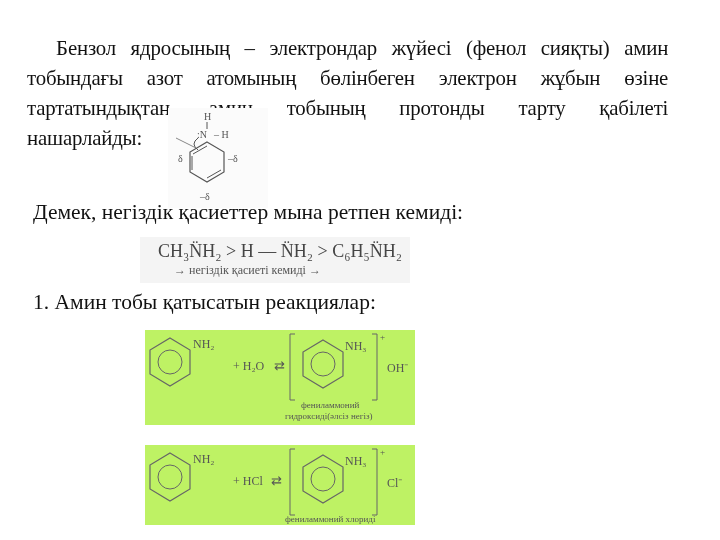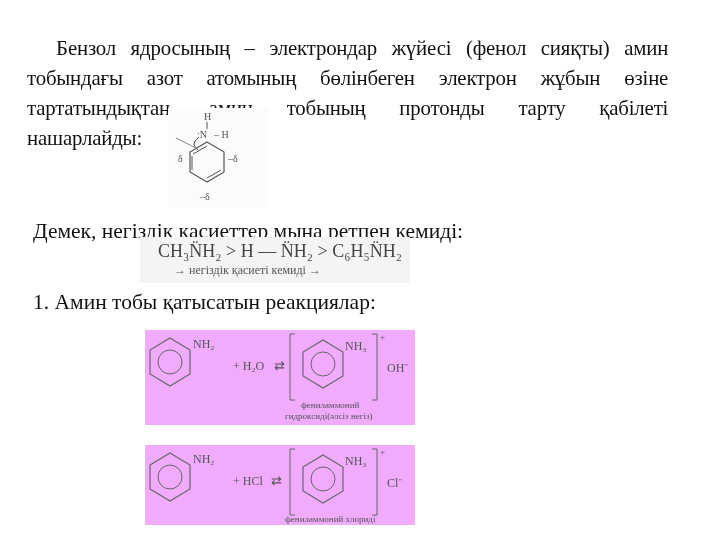--- a/index.html
+++ b/index.html
@@ -1,23 +1,23 @@
 <!DOCTYPE html>
 <html><head>
 <meta charset="utf-8">
 <style>
   html, body { margin:0; padding:0; }
   body { width:720px; height:540px; background:#ffffff; position:relative; overflow:hidden; font-family:"Liberation Serif", serif; color:#111; }
   .para { position:absolute; left:27px; width:661px; font-size:21.5px; line-height:30px; text-align:justify; letter-spacing:-0.2px; transform:scaleX(0.97); transform-origin:left top; }
   .para .line { display:block; height:30px; text-align-last:justify; white-space:nowrap; }
   .para .line.first { text-indent:30px; }
   .para .line.last { text-align-last:left; }
-  .demek { position:absolute; left:33px; top:200px; font-size:21.5px;margin-top:19px; }
+  .demek { position:absolute; left:33px; top:200px; font-size:21.5px; }
   .reaction-title { position:absolute; left:33px; top:290px; font-size:21.5px; }
-  .fig { position:absolute; background:#f0abfc; color:#555; font-family:"Liberation Serif", serif; }
+  .fig { position:absolute; background:#bef264; color:#555; font-family:"Liberation Serif", serif; }
   .fig svg { display:block; }
   .fig text { font-family:"Liberation Serif", serif; fill:#555; }
   .series { position:absolute; left:140px; top:237px; width:270px; height:46px; background:#f4f4f4; }
 </style>
 </head>
 <body>
 
 <div class="para" style="top:33px;">
   <span class="line first">Бензол ядросының – электрондар жүйесі (фенол сияқты) амин</span>
   <span class="line">тобындағы азот атомының бөлінбеген электрон жұбын өзіне</span>

